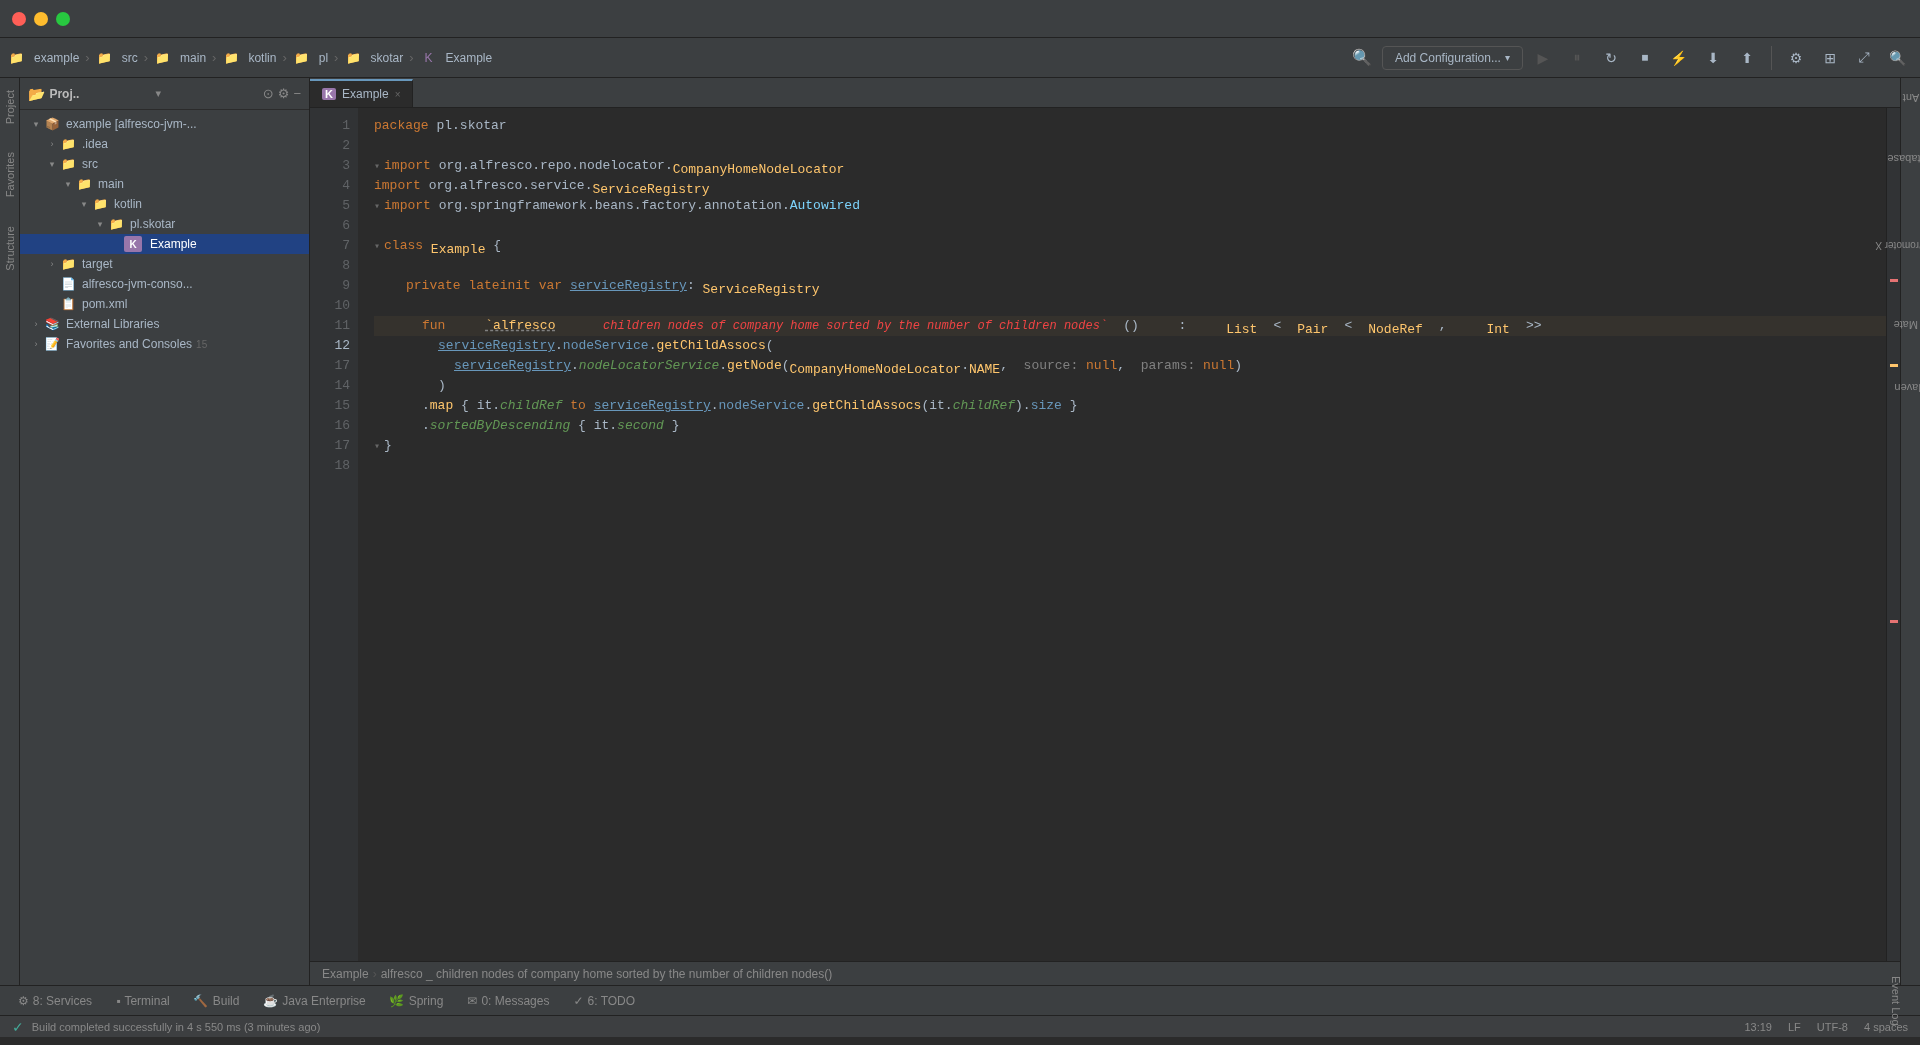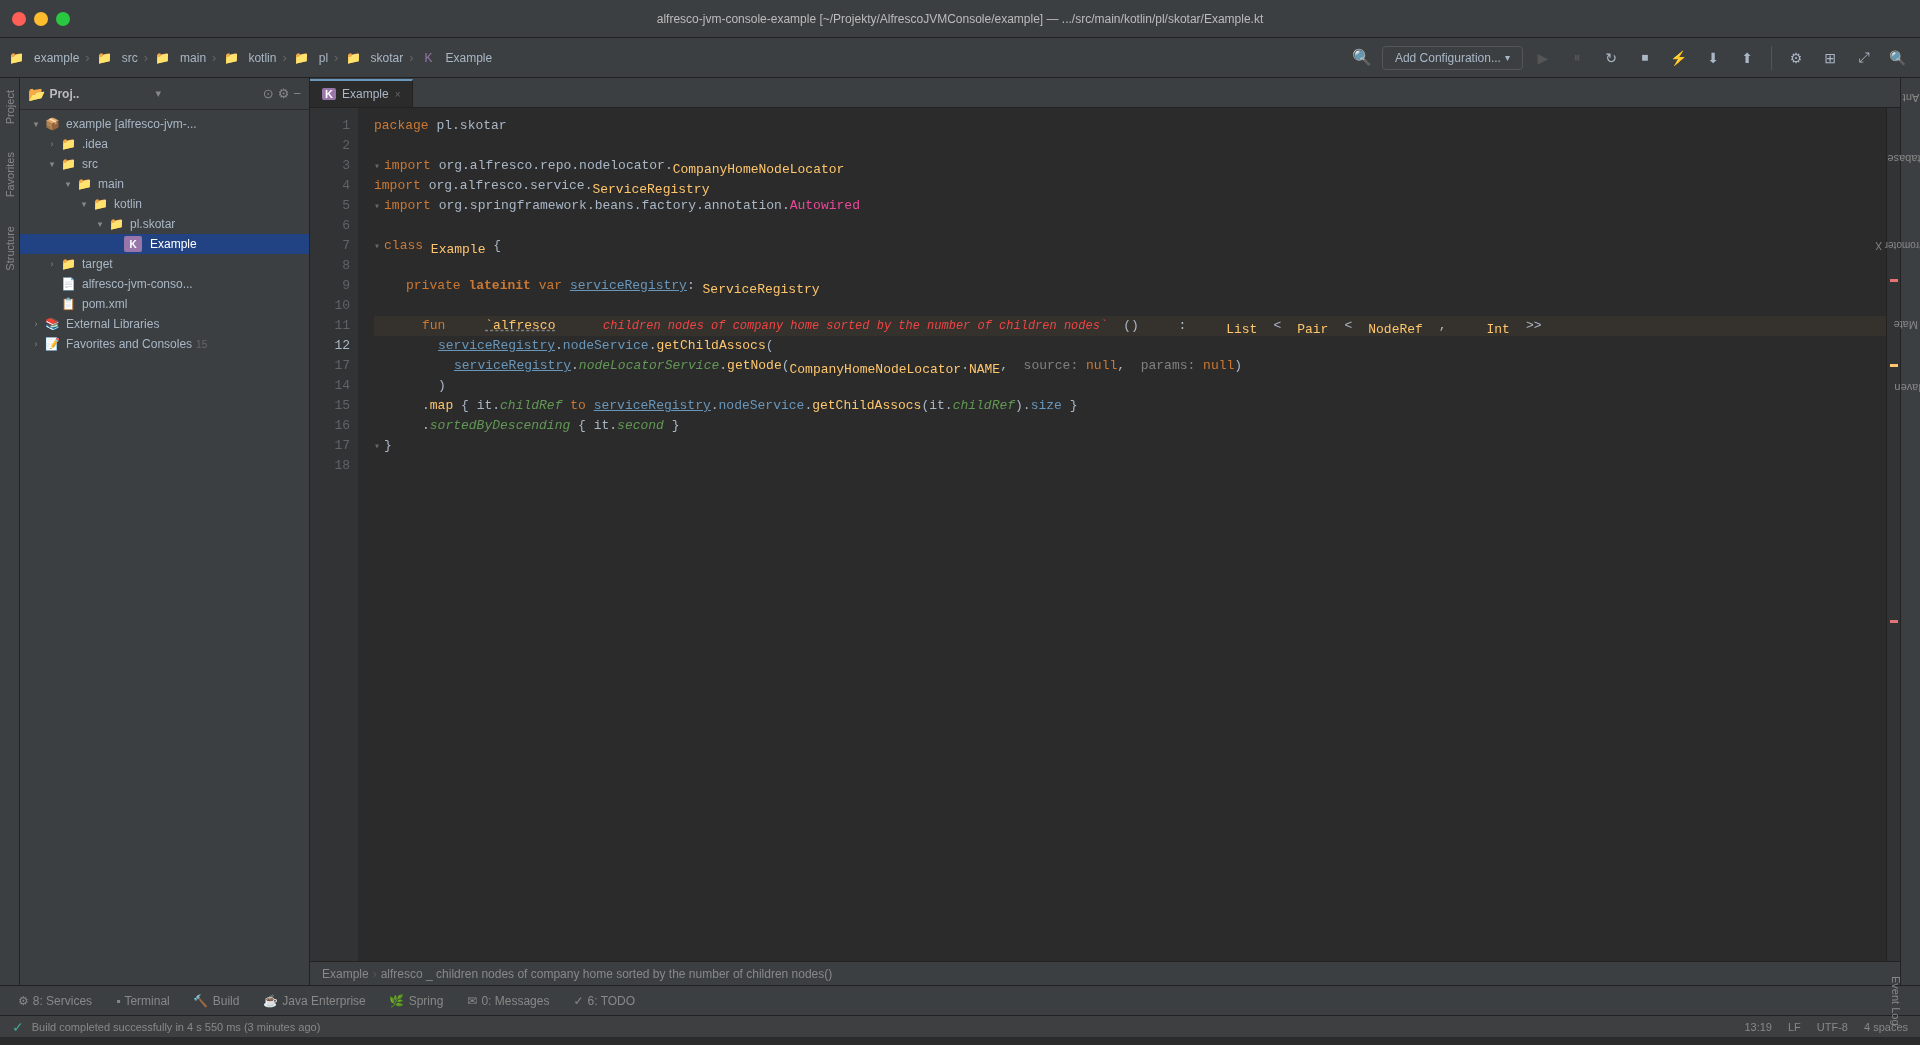--- a/index.html
+++ b/index.html
@@ -263,23 +263,23 @@
       position: relative;
     }
     .code-line.line-12 { background: rgba(255,200,100,0.05); gap: 16px; }
 
     .kw-keyword { color: #cc7832; }
     .kw-package { color: #cc7832; }
     .kw-import { color: #cc7832; }
     .kw-class { color: #cc7832; }
     .kw-fun { color: #cc7832; }
     .kw-private { color: #cc7832; }
-    .kw-lateinit { color: #cc7832; font-weight: bold; }
+    .kw-lateinit { color: #cc7832; }
     .kw-var { color: #cc7832; }
-    .kw-annotation { color: #ec4899; }
+    .kw-annotation { color: #7dd3fc; }
     .kw-identifier { color: #a9b7c6; }
     .kw-class-name { color: #ffc66d; margin-top: 8px; }
     .kw-method { color: #ffc66d; }
     .kw-link { color: #6897bb; text-decoration: underline; }
     .kw-italic { font-style: italic; color: #629755; }
     .kw-null-kw { color: #cc7832; }
     .kw-gray { color: #808080; }
     .kw-chain { color: #6897bb; }
 
     .fold-arrow {
@@ -387,21 +387,20 @@
   </style>
 </head>
 <body>
 
 <div id="title-bar">
   <div id="window-controls">
     <span class="window-btn btn-close"></span>
     <span class="window-btn btn-min"></span>
     <span class="window-btn btn-max"></span>
   </div>
-  <span id="title-text">alfresco-jvm-console-example [~/Projekty/AlfrescoJVMConsole/example] — .../src/main/kotlin/pl/skotar/Example.kt</span>
 </div>
 
 <div id="toolbar">
 
   <span class="breadcrumb-item">
     <span class="tree-item-icon icon-folder">📁</span>
     <span>example</span>
   </span>
   <span class="breadcrumb-sep">›</span>
   <span class="breadcrumb-item">

